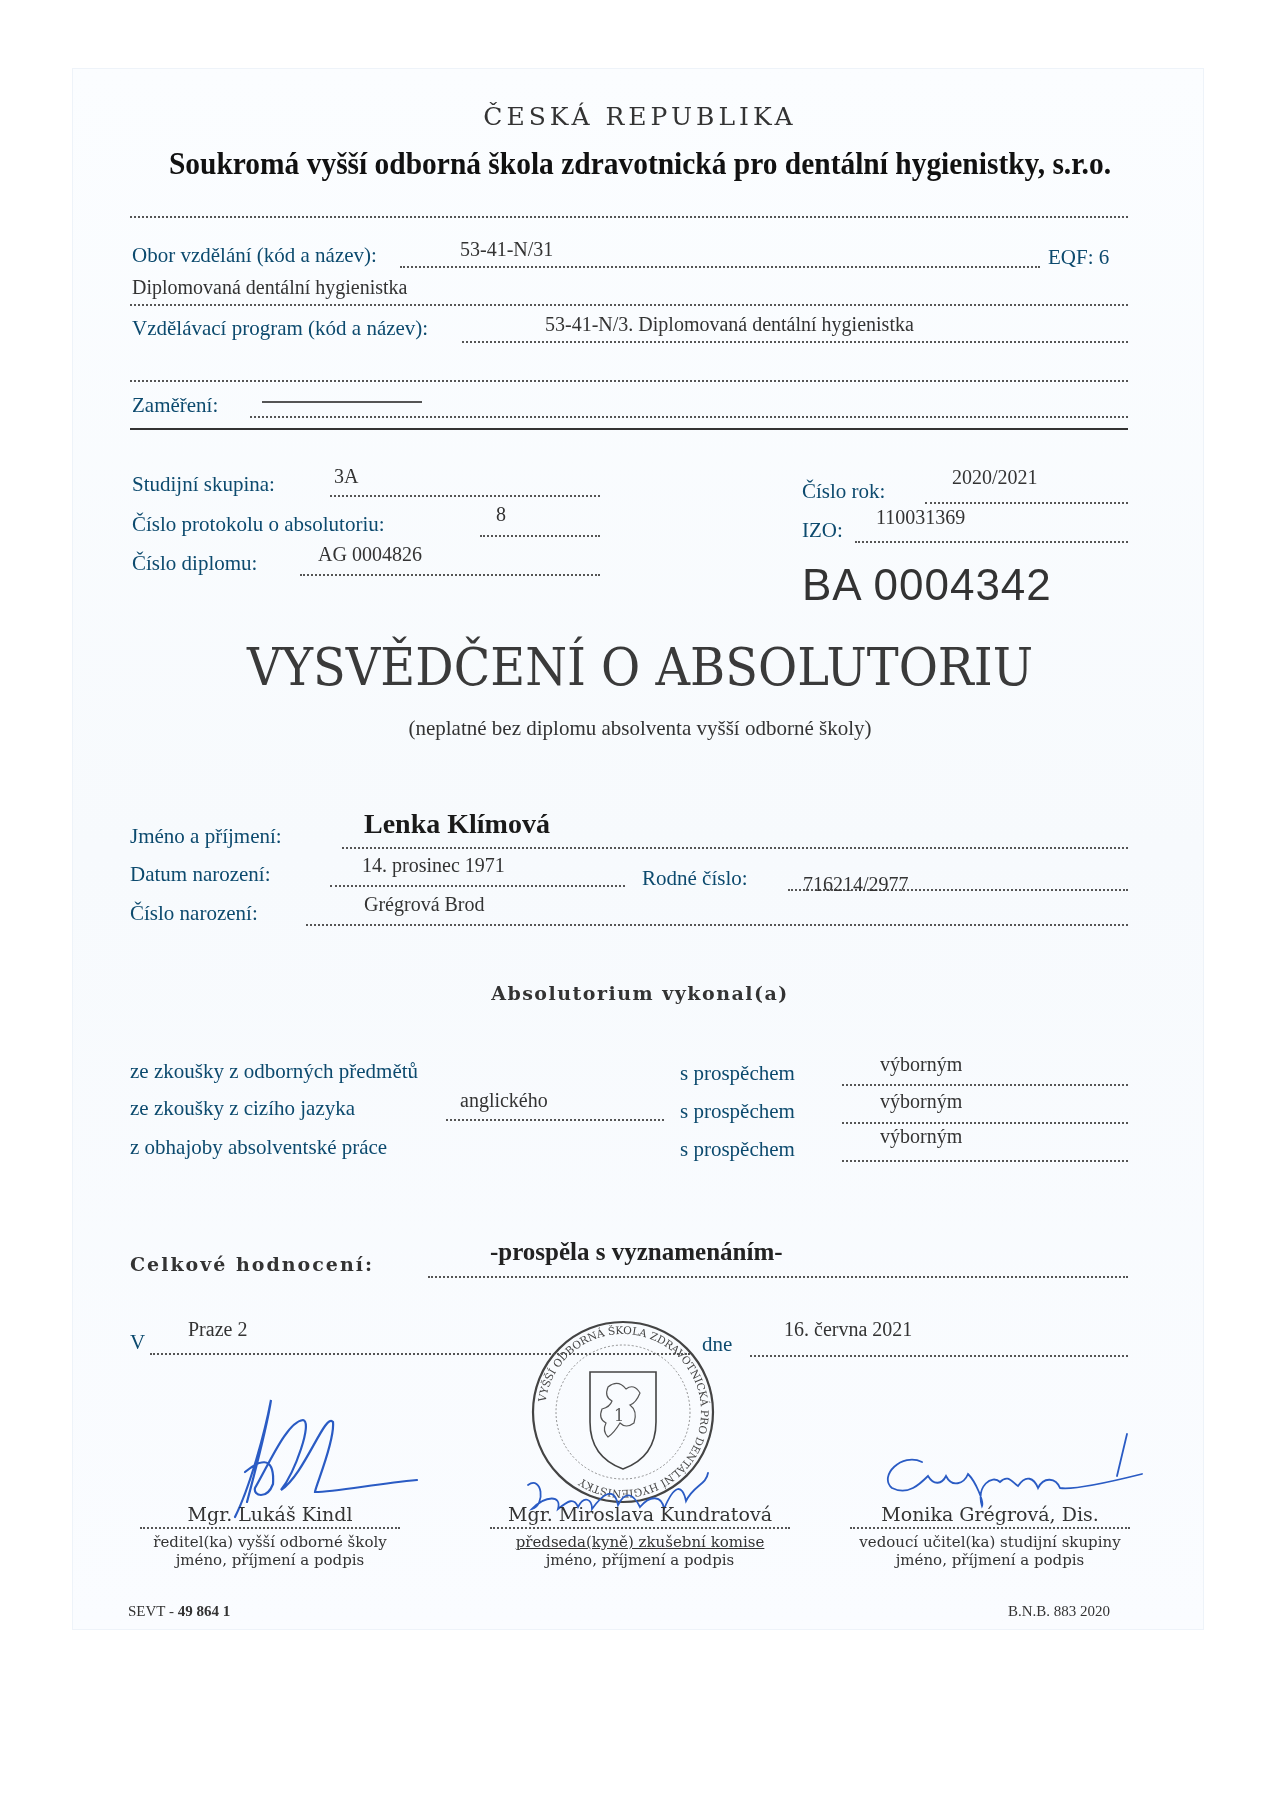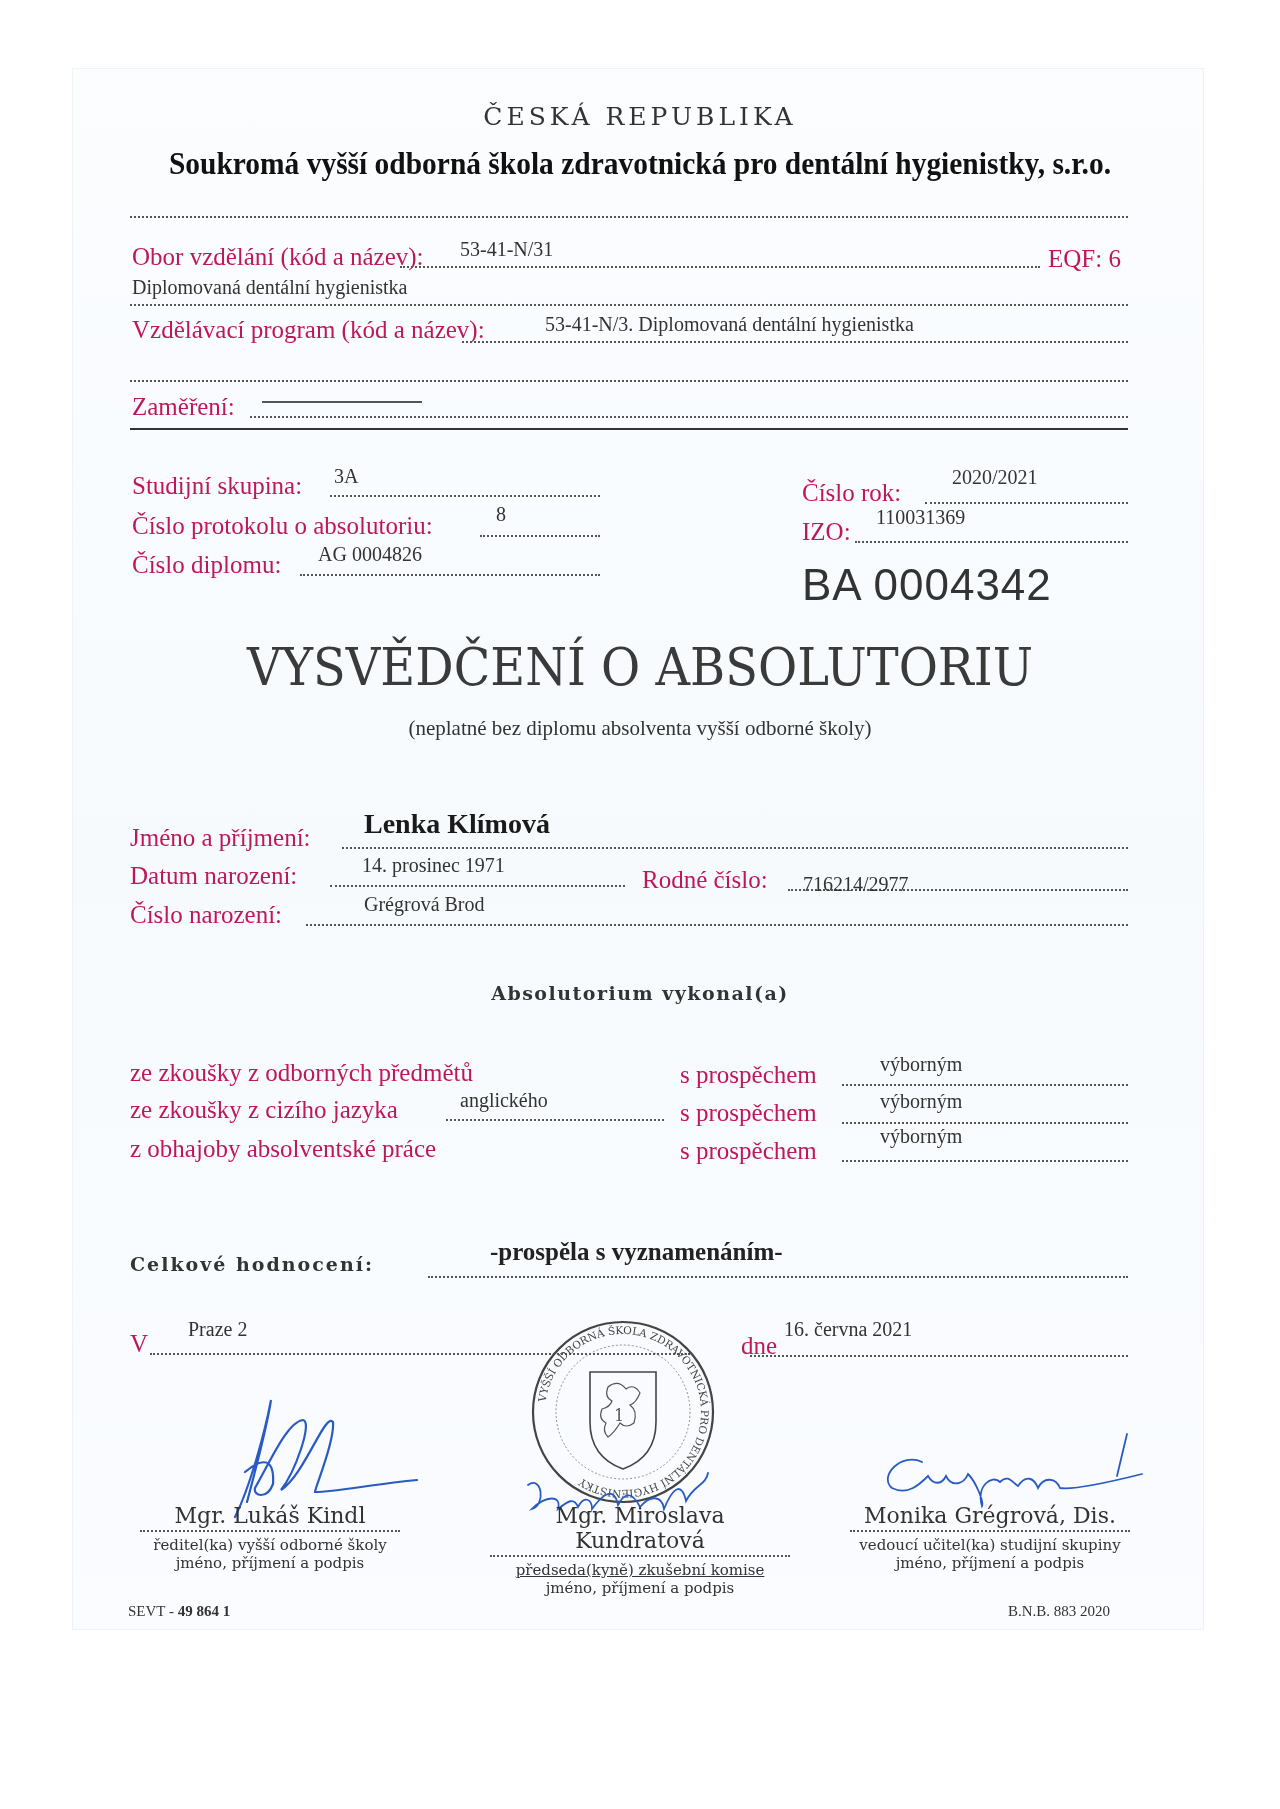--- a/index.html
+++ b/index.html
@@ -9,39 +9,39 @@
     font-family: "DejaVu Serif", "Liberation Serif", serif;
     color: #2a2a2a;
   }
   .security-panel {
     position: absolute; left: 72px; top: 68px; width: 1130px; height: 1560px;
     background: linear-gradient(180deg, #fbfdff 0%, #f7fafd 50%, #fafcff 100%);
     border: 1px solid #eef3f9;
   }
   .abs { position: absolute; white-space: nowrap; }
   .dots { position: absolute; border-bottom: 2px dotted #555; height: 0; }
-  .lbl { font-size: 25px; color: #be185d; font-family: "Liberation Serif", serif; text-align: center; }
+  .lbl { font-size: 21px; color: #0c4a6e; font-family: "Liberation Serif", serif; text-align: center; }
   .val { font-size: 20px; color: #333; font-family: "Liberation Serif", serif; }
 
   .country { left: 0; width: 1280px; top: 102px; text-align: center;
     font-family: "DejaVu Serif", serif; font-size: 25px; letter-spacing: 4px; color: #333; }
   .school { left: 0; width: 1280px; top: 146px; text-align: center;
     font-family: "Liberation Serif", serif; font-weight: bold; font-size: 31px; color: #111;
     transform: scaleX(0.95); }
   .title { left: 0; width: 1280px; top: 637px; text-align: center;
     font-family: "DejaVu Serif", serif; font-size: 52px; color: #3a3a3a; transform: scaleX(0.92); }
   .subtitle { left: 0; width: 1280px; top: 716px; text-align: center;
     font-family: "Liberation Serif", serif; font-size: 21px; color: #333; }
   .section-head { left: 0; width: 1280px; top: 982px; text-align: center;
     font-family: "DejaVu Serif", serif; font-weight: bold; font-size: 19px; letter-spacing: 1.5px; color: #333; }
   .celkove { font-family: "DejaVu Serif", serif; font-weight: bold; font-size: 19px; letter-spacing: 2px; color: #333; }
   .thick { position: absolute; left: 130px; width: 998px; top: 428px; border-top: 2px solid #333; }
   .stamp { position: absolute; left: 528px; top: 1317px; width: 190px; height: 190px; }
   .sig { position: absolute; }
-  .sig-name { font-family: "DejaVu Serif", serif; font-size: 22px; color: #333; text-align: center; }
+  .sig-name { font-family: "DejaVu Serif", serif; font-size: 19px; color: #333; text-align: center; }
   .sig-role { font-family: "DejaVu Serif", serif; font-size: 15px; color: #333; text-align: center; }
   .footer { font-family: "Liberation Serif", serif; font-size: 15px; color: #333; }
 </style>
 </head>
 <body>
 
 <div class="security-panel"></div>
 
 <div class="abs country">ČESKÁ REPUBLIKA</div>
 <div class="abs school">Soukromá vyšší odborná škola zdravotnická pro dentální hygienistky, s.r.o.</div>
@@ -127,21 +127,21 @@
 <div class="dots" style="left:842px; width:286px; top:1160px;"></div>
 <div class="abs val" style="left:880px; top:1125px;">výborným</div>
 
 <div class="abs celkove" style="left:130px; top:1253px;">Celkové hodnocení:</div>
 <div class="dots" style="left:428px; width:700px; top:1276px;"></div>
 <div class="abs" style="left:490px; top:1238px; font-family:'Liberation Serif',serif; font-weight:bold; font-size:25px; color:#222;">-prospěla s vyznamenáním-</div>
 
 <div class="abs lbl" style="left:130px; top:1330px;">V</div>
 <div class="dots" style="left:150px; width:540px; top:1353px;"></div>
 <div class="abs val" style="left:188px; top:1318px;">Praze 2</div>
-<div class="abs lbl" style="left:702px; top:1332px;margin-left:39px;">dne</div>
+<div class="abs lbl" style="left:702px; top:1332px;">dne</div>
 <div class="dots" style="left:750px; width:378px; top:1355px;"></div>
 <div class="abs val" style="left:784px; top:1318px;">16. června 2021</div>
 
 <svg class="stamp" viewBox="0 0 190 190">
   <defs>
     <path id="stampArc" d="M 95 95 m -78 0 a 78 78 0 1 1 156 0 a 78 78 0 1 1 -156 0"></path>
   </defs>
   <circle cx="95" cy="95" r="90" fill="none" stroke="#444" stroke-width="2.2"></circle>
   <circle cx="95" cy="95" r="67" fill="none" stroke="#777" stroke-width="0.8" stroke-dasharray="2 2"></circle>
   <text font-family="DejaVu Serif, serif" font-size="10.5" fill="#444">

